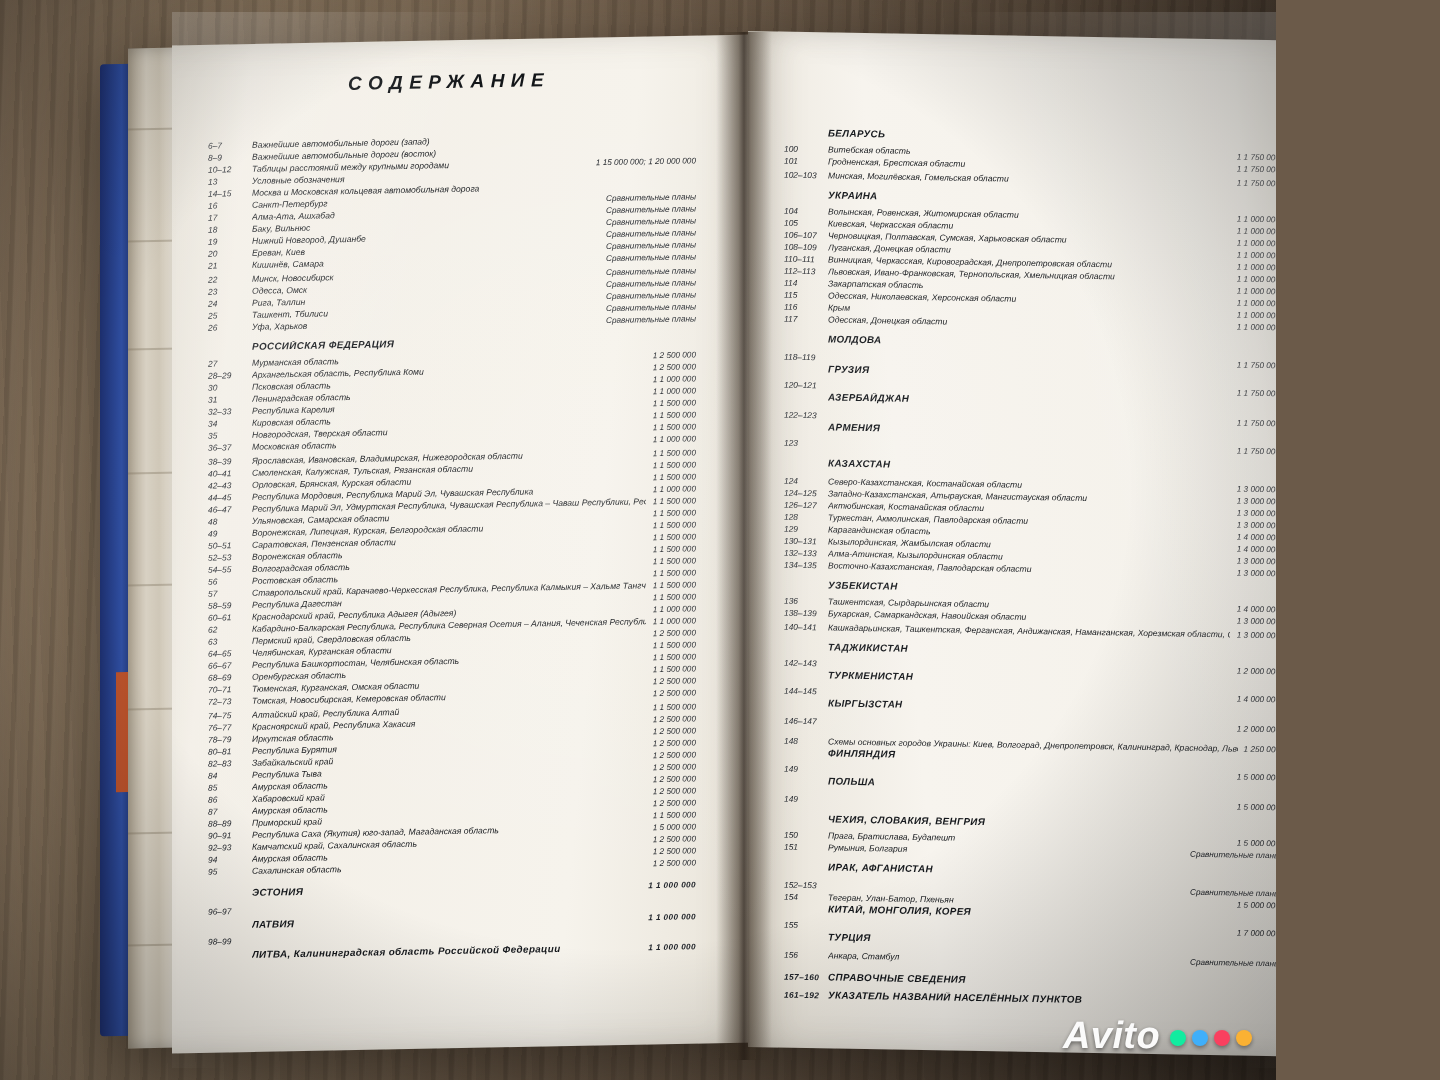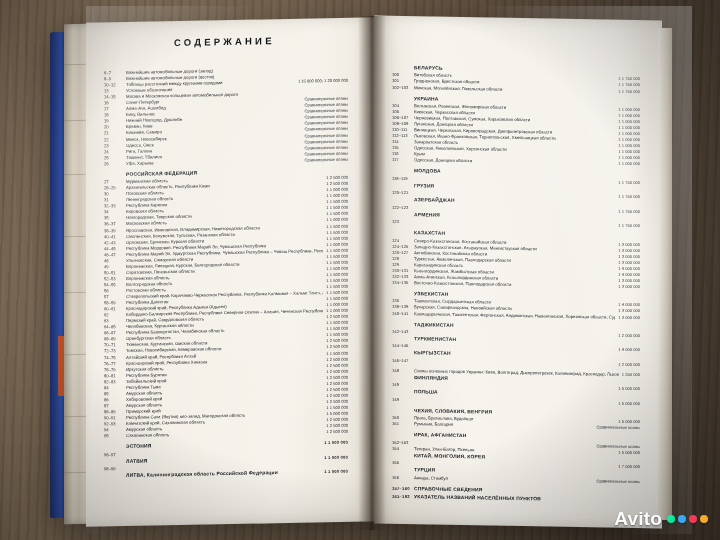--- a/index.html
+++ b/index.html
@@ -2,23 +2,24 @@
 <html><head>
 <meta charset="utf-8">
 <style>
   html,body{margin:0;padding:0;}
   body{
     width:720px;height:540px;overflow:hidden;
     background:#6b5a49;
     font-family:"Liberation Sans", sans-serif;
   }
   #photo{
-    position:relative;width:720px;height:540px;overflow:hidden;
+    position:relative;width:638px;height:540px;overflow:hidden;
     background:
       linear-gradient(100deg,#7d6a55 0%,#8b775f 18%,#6e5c49 45%,#5d4d3d 72%,#4a3d31 100%);
+    font-style: italic;
   }
   
   .wood{
     position:absolute;inset:0;
     background:
       repeating-linear-gradient(92deg, rgba(0,0,0,0.10) 0px, rgba(0,0,0,0.10) 2px, rgba(255,255,255,0.03) 3px, rgba(0,0,0,0.0) 9px),
       repeating-linear-gradient(88deg, rgba(0,0,0,0.06) 0px, rgba(0,0,0,0.0) 14px);
     opacity:.8;
   }
   .vignette{

